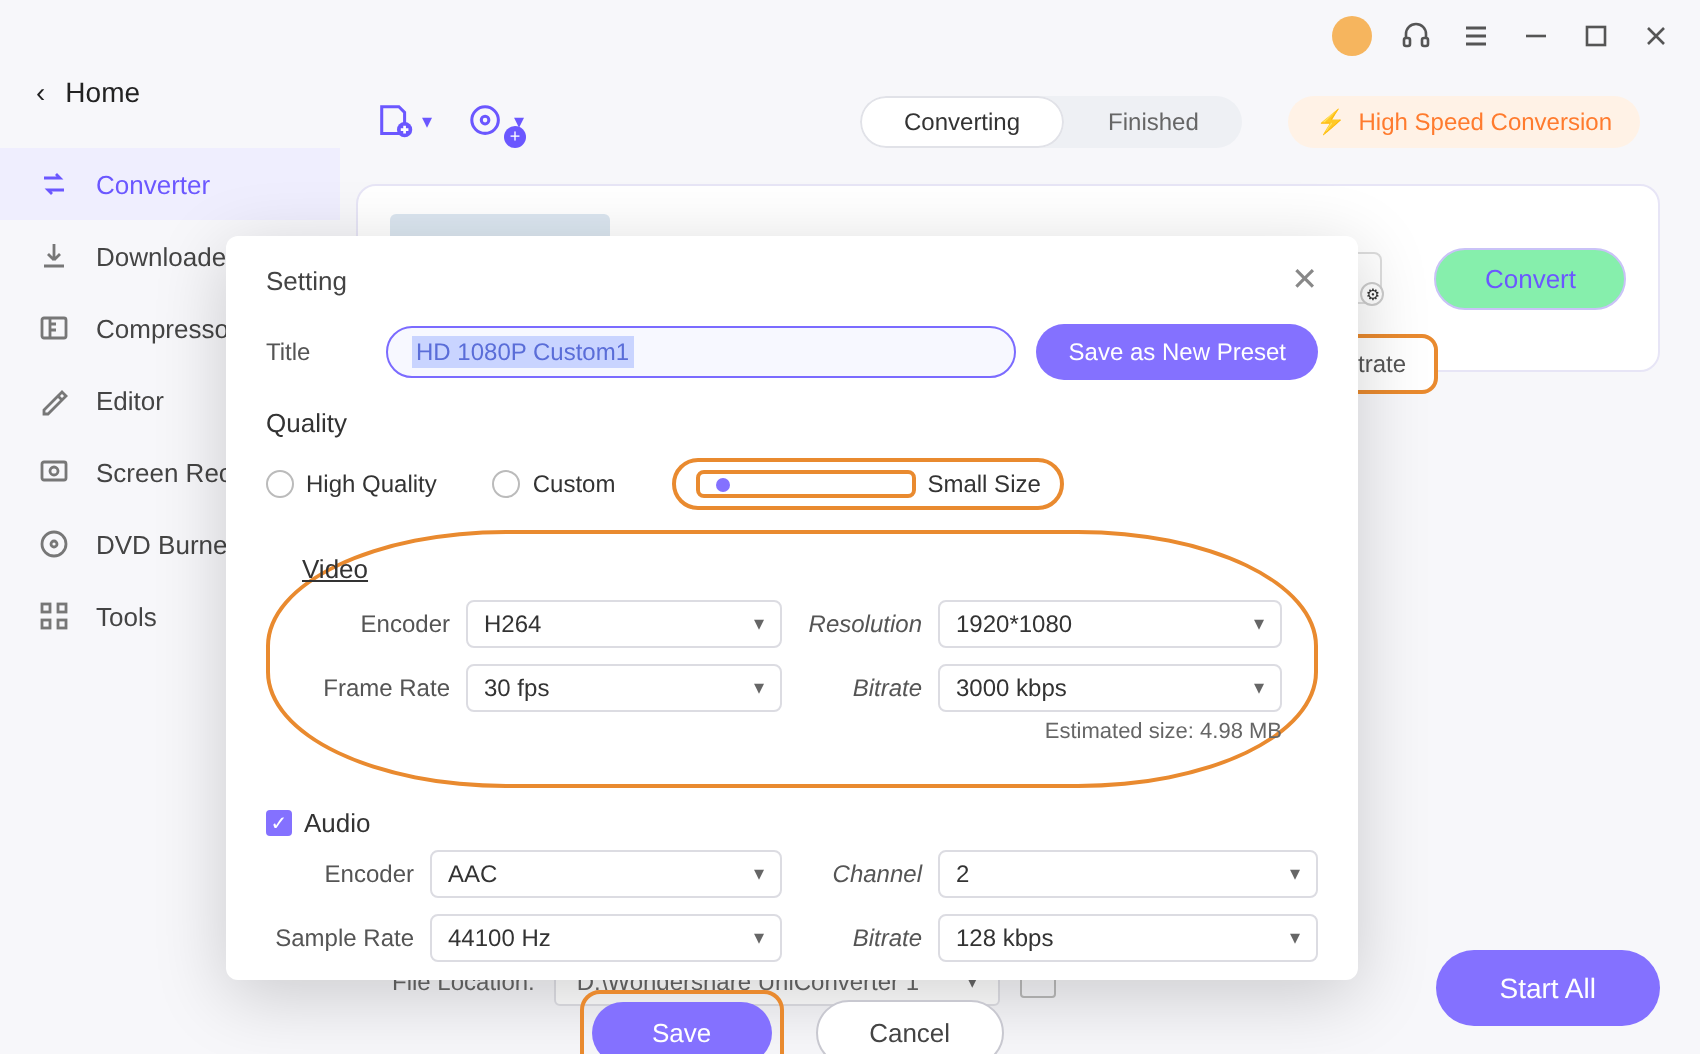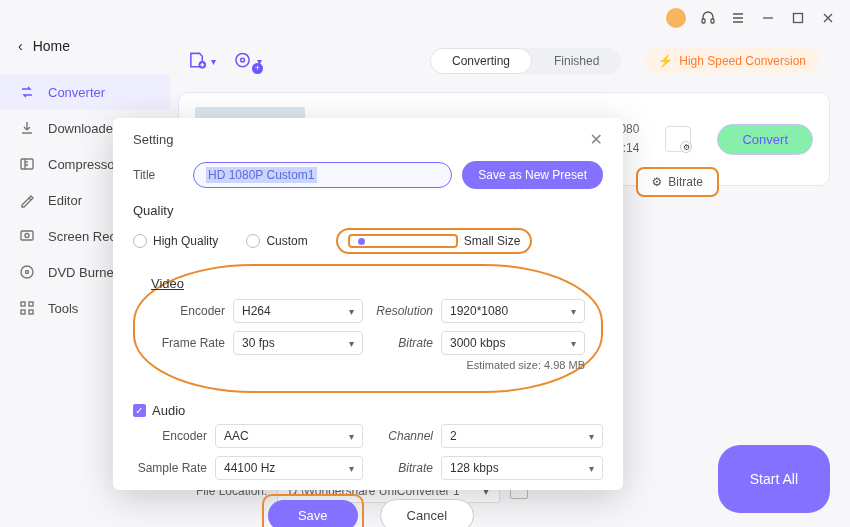--- a/index.html
+++ b/index.html
@@ -32,27 +32,27 @@
   .item-row { display: flex; align-items: center; gap: 14px; }
   .thumb { width: 110px; height: 64px; background: linear-gradient(#dbe6f0 55%, #b8c2cc 55%); border-radius: 3px; position: relative;}
   .fname { display:flex; align-items:center; gap:10px; font-size: 14px; }
   .edit-ic { color:#888; cursor:pointer; font-size:14px; }
   .res-col { margin-left:auto; font-size:12px; color:#666; text-align:right; line-height:1.6;}
   .fmt-ic { width:26px; height:26px; border:1px solid #ddd; border-radius:4px; margin:0 12px; position:relative;}
   .gear-dot { position:absolute; right:-2px; bottom:-2px; width:12px; height:12px; border:1px solid #ccc; border-radius:50%; background:#fff; font-size:8px; display:flex;align-items:center;justify-content:center;}
   .convert-btn { border:1px solid #c9c2f7; color:#6b57ff; background:#86efac; padding:7px 24px; border-radius:18px; font-size:13px; cursor:pointer;}
   .settings-pill { position:absolute; right:110px; top:74px; display:flex; align-items:center; gap:6px; padding:6px 14px; border:2px solid #e98a2f; border-radius:8px; font-size:12px; color:#555; background:#fff; cursor:pointer;}
 
-  .start-all { position:absolute; right:0; bottom:6px; background:#8471ff; color:#fff; padding:26px 32px; border-radius:22px; font-size:14px; cursor:pointer;}
+  .start-all { position:absolute; right:0; bottom:6px; background:#8471ff; color:#fff; padding:11px 32px; border-radius:22px; font-size:14px; cursor:pointer;}
   .floc { position:absolute; left:18px; bottom:16px; display:flex; align-items:center; gap:10px; font-size:12px; color:#666;}
   .floc-sel { border:1px solid #e0e0e6; padding:4px 10px; border-radius:3px; background:#fff; display:flex; align-items:center; gap:24px; cursor:pointer;}
   .floc-folder { width:18px;height:16px; border:1px solid #bbb; border-radius:2px;}
 
   
-  .modal { position:absolute; left:113px; top:118px; width:510px; height:372px; background:#fff; border-radius:6px; box-shadow:0 8px 36px rgba(0,0,0,.18); padding:12px 20px 16px; }
+  .modal { position:absolute; left:113px; top:118px; width:566px; height:372px; background:#fff; border-radius:6px; box-shadow:0 8px 36px rgba(0,0,0,.18); padding:12px 20px 16px; }
   .modal-title { font-size:13px; color:#444; display:flex; align-items:center; }
   .modal-close { margin-left:auto; color:#888; cursor:pointer; font-size:16px;}
   .row { display:flex; align-items:center; gap:10px; margin-top:12px;}
   .label { width:50px; font-size:12px; color:#555;}
   .title-input { flex:1; border:1.5px solid #7b6bff; border-radius:16px; padding:5px 12px; font-size:12px; color:#5a6dd8; background:#f7f8ff;}
   .title-input span { background:#c9d4ff; padding:1px 2px;}
   .save-preset { background:#8471ff; color:#fff; border:none; padding:7px 16px; border-radius:16px; font-size:12px; cursor:pointer;}
 
   .section-h { margin-top:14px; font-size:13px; color:#333; font-weight:500;}
   .radio-row { display:flex; gap:28px; margin-top:10px; font-size:12px; align-items:center;}

